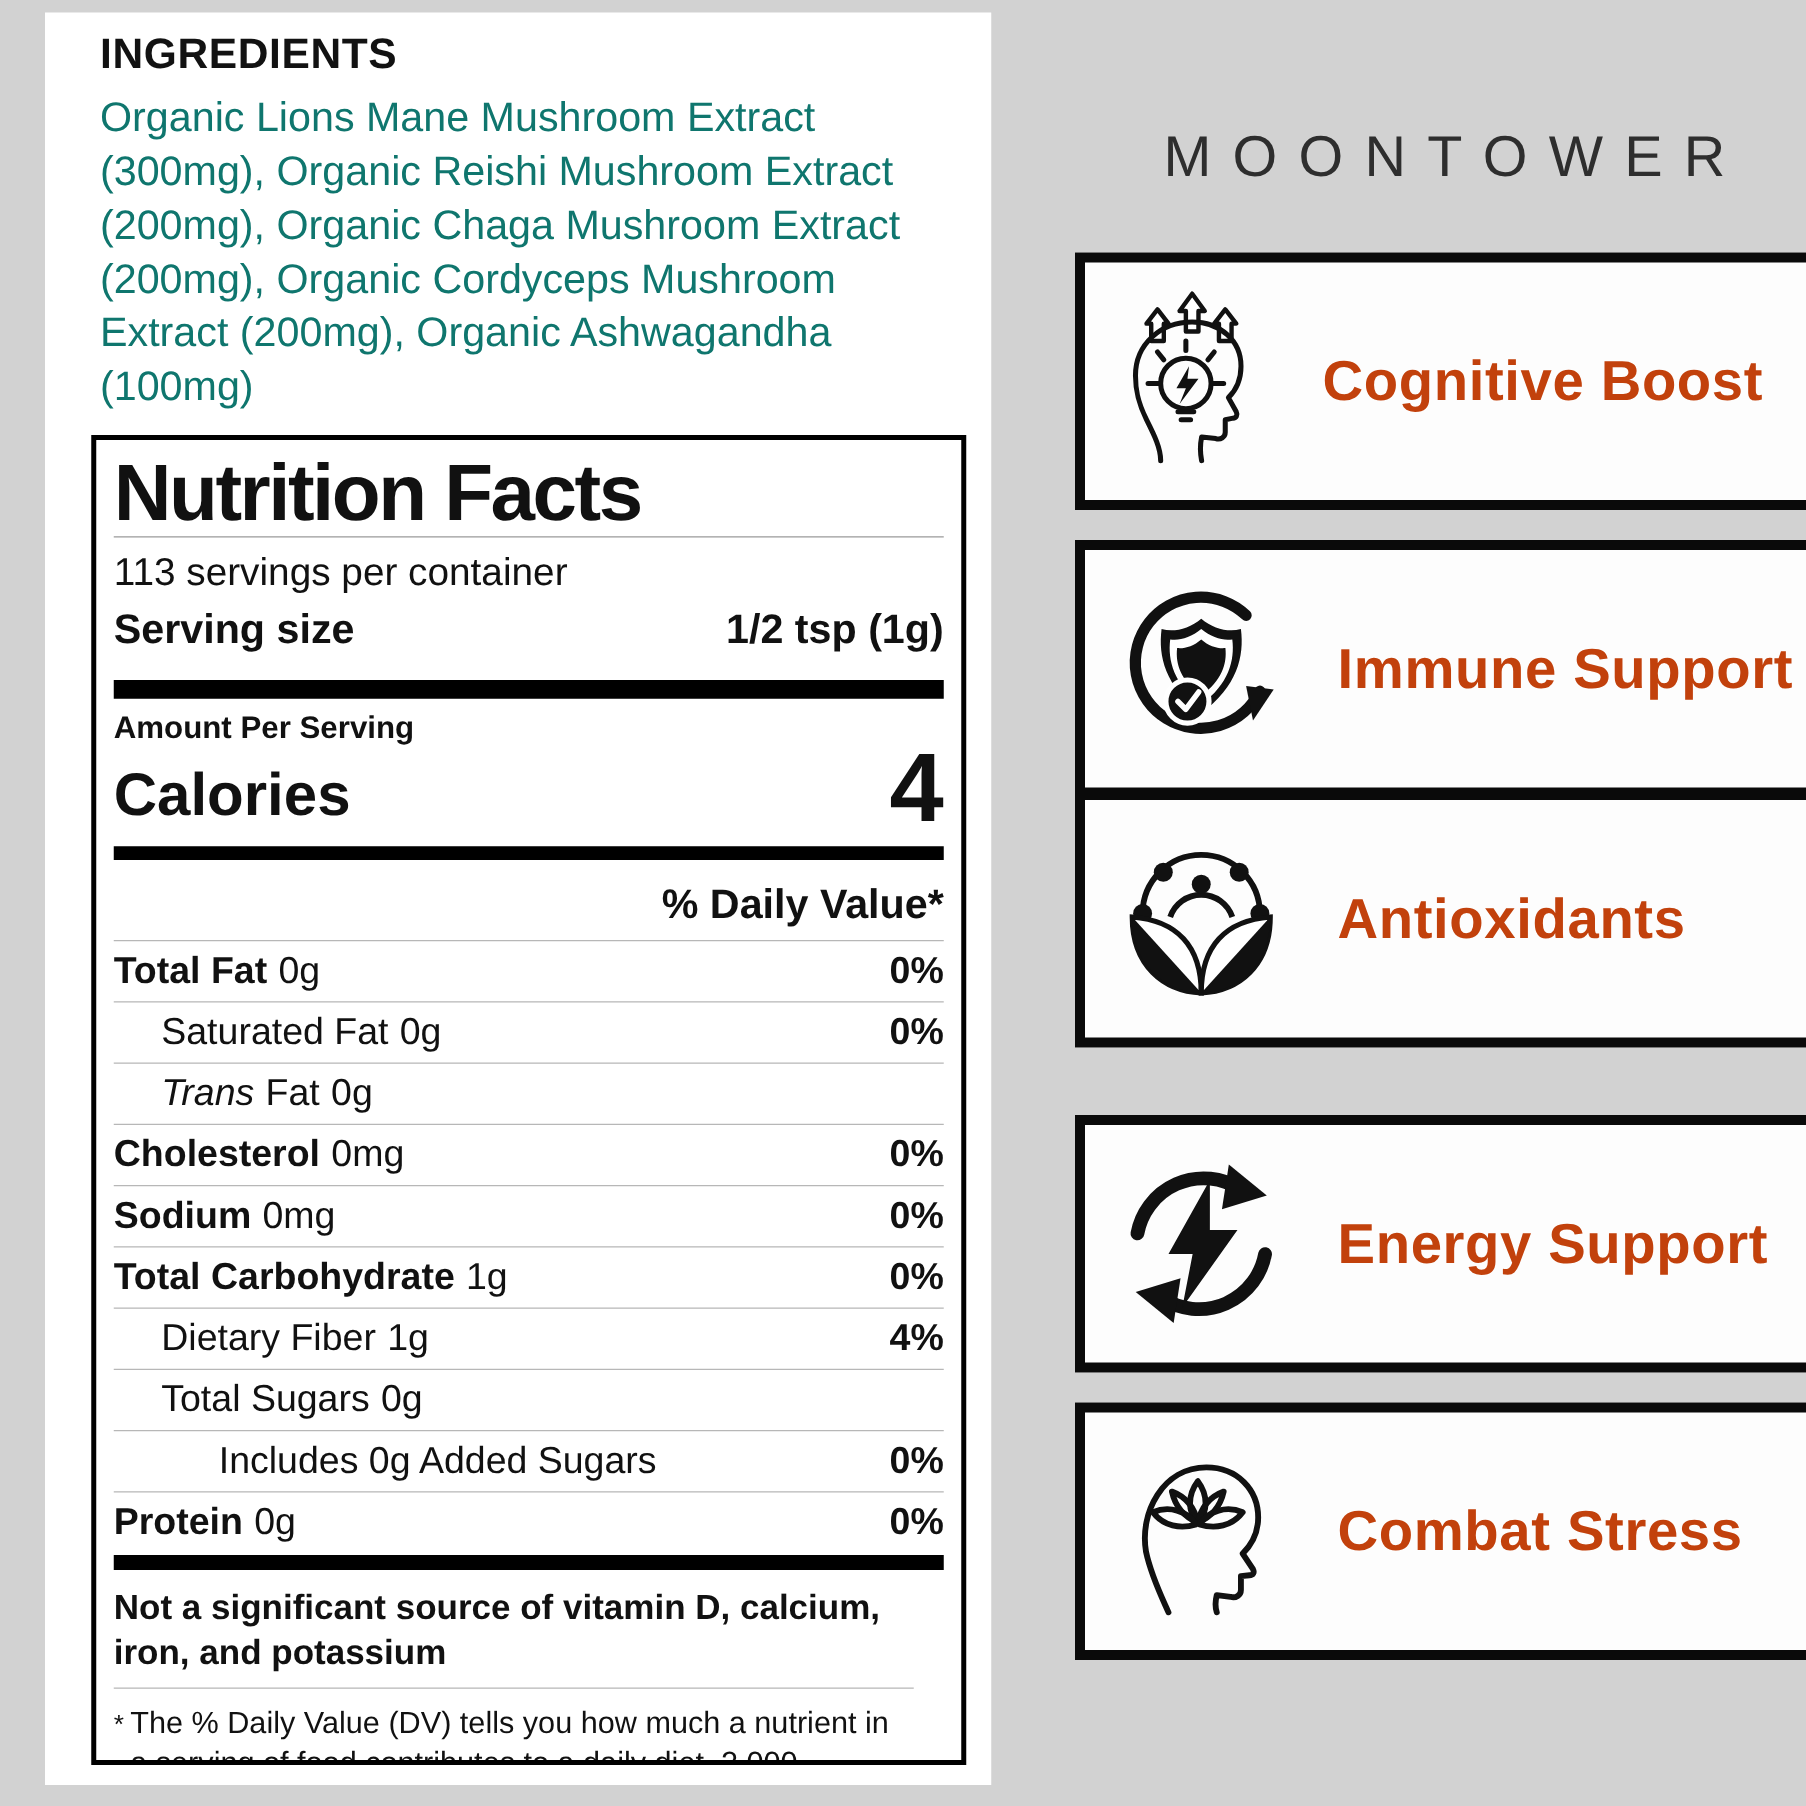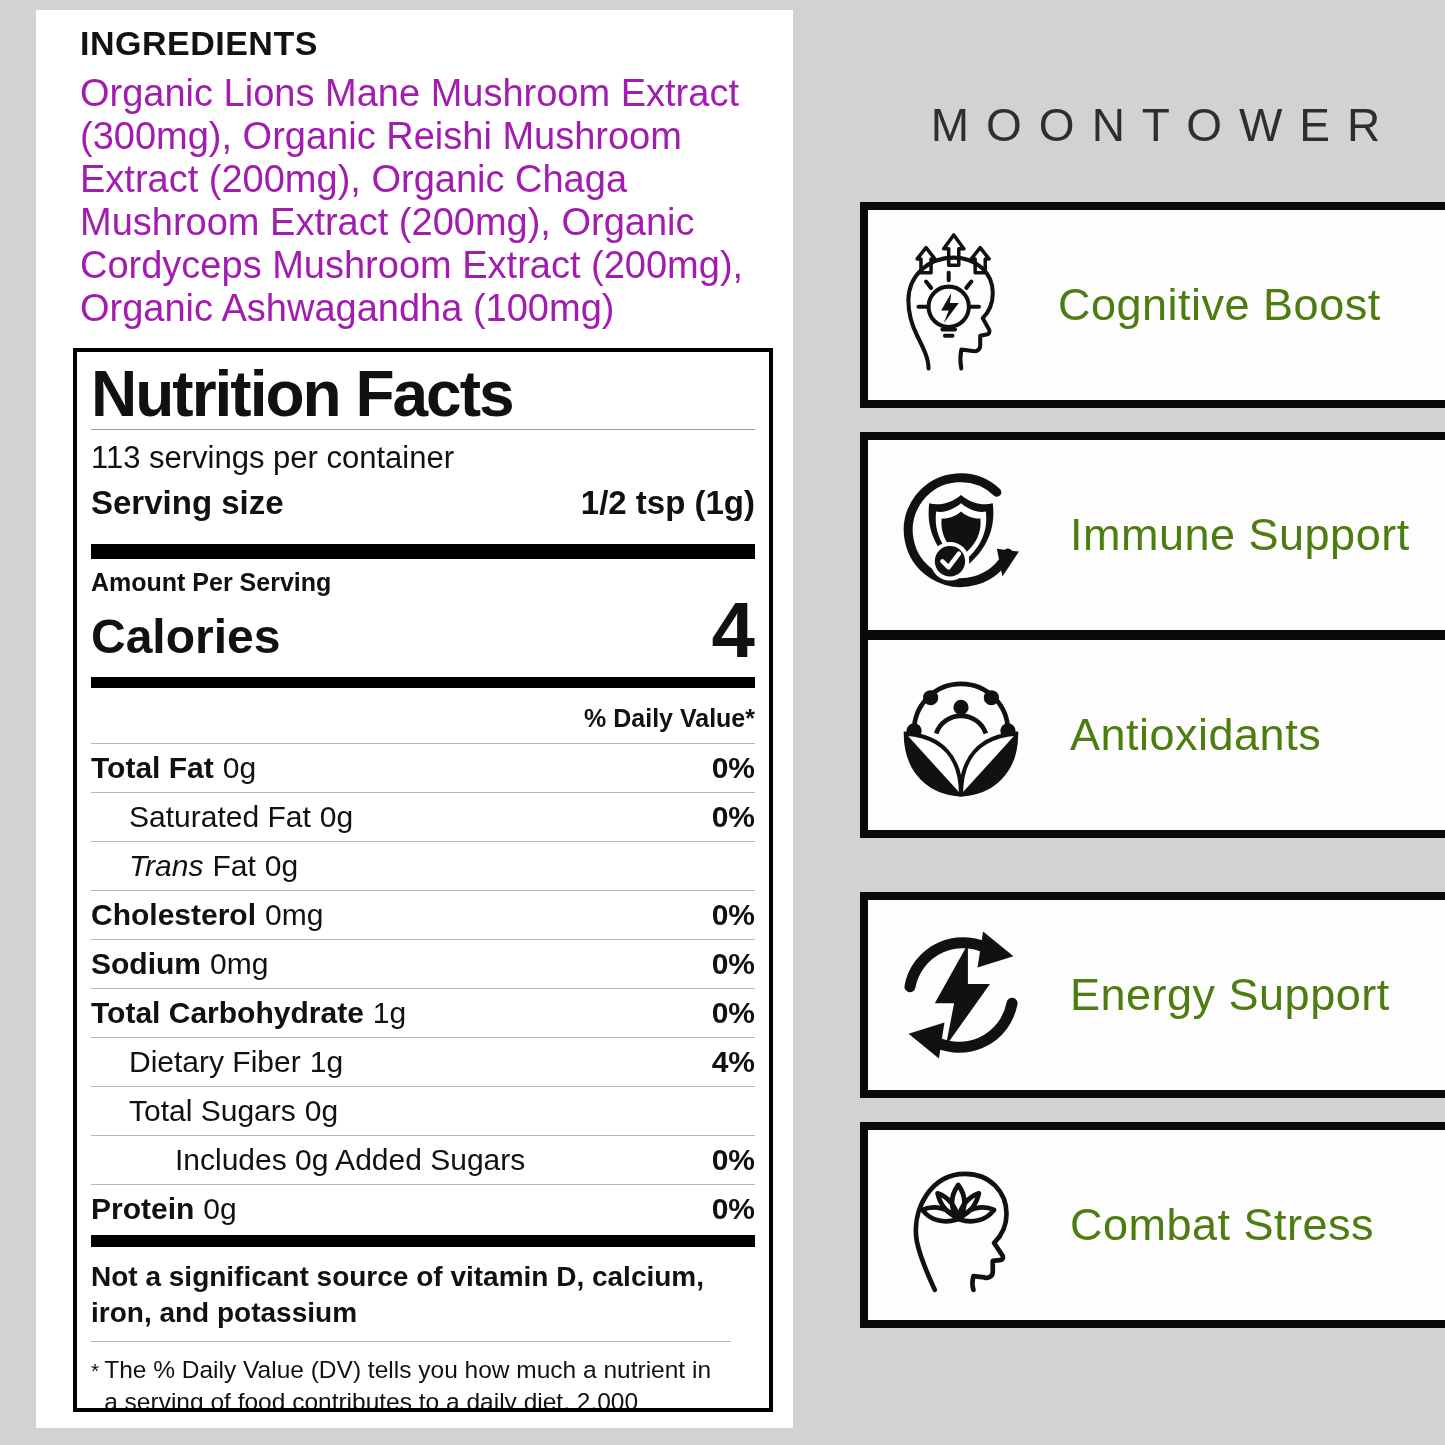--- a/index.html
+++ b/index.html
@@ -9,41 +9,41 @@
     background:#d2d2d2; overflow:hidden;
     font-family:"Liberation Sans", sans-serif; color:#111;margin-left:28px;
   }
   
   .left-panel{
     position:absolute; left:8px; top:10px; width:757px; height:1418px;
     background:#ffffff;
   }
   .ingredients{ position:absolute; left:44px; top:14px; width:700px; }
   .ingredients-heading{ font-size:34px; font-weight:bold; letter-spacing:.5px; color:#121212;}
-  .ingredients-text{ font-size:38px; line-height:43px; margin-top:9px; color:#a21caf; width:680px;}
+  .ingredients-text{ font-size:33px; line-height:43px; margin-top:9px; color:#0f766e; width:680px;}
 
   
   .nf-box{
     position:absolute; left:45px; top:348px; width:700px; height:1064px;
     background:#fff; border:4px solid #000; padding:8px 14px 10px 14px;
     display:flex; flex-direction:column; overflow:hidden;
   }
   .nf-title{ font-size:64px; font-weight:900; letter-spacing:-2px; line-height:1.08;
     border-bottom:1px solid #9a9a9a; padding-bottom:0;}
   .nf-servings{ font-size:31px; margin-top:10px;}
   .nf-serving-row{ display:flex; justify-content:space-between; font-size:33px; font-weight:bold;
     margin-top:8px; padding-bottom:22px;}
   .nf-bar{ height:15px; background:#000; margin:0 0 9px 0; flex:none;}
   .nf-bar.thin{ height:11px; margin:6px 0 6px;}
   .nf-bar.mid{ height:12px; margin:2px 0 0;}
   .nf-aps{ font-size:25px; font-weight:bold;}
   .nf-cal-row{ display:flex; justify-content:space-between; align-items:flex-end; padding-bottom:8px;}
   .nf-cal-label{ font-size:48px; font-weight:bold; line-height:1.1;}
   .nf-cal-value{ font-size:78px; font-weight:bold; line-height:.85;}
-  .nf-dv-header{ text-align:right; font-size:25px; font-weight:bold; padding:10px 0;
+  .nf-dv-header{ text-align:right; font-size:33px; font-weight:bold; padding:10px 0;
     border-bottom:1px solid #b7b7b7;}
   .nf-row{ display:flex; justify-content:space-between; font-size:30px;
     padding:7px 0; border-bottom:1px solid #b7b7b7; align-items:baseline;}
   .nf-row.no-sep{ border-bottom:none;}
   .nf-name .strong{ font-weight:bold;}
   .nf-name .ital{ font-style:italic;}
   .nf-name .amt{ margin-left:9px;}
   .nf-dv{ font-weight:bold;}
   .ind1{ padding-left:38px;}
   .ind2{ padding-left:84px;}
@@ -60,21 +60,21 @@
   .benefit{
     position:absolute; left:0; width:608px; height:206px;
     background:#fdfdfd; border:8px solid #0a0a0a;
     display:flex; align-items:center; padding-left:24px;
   }
   .benefit-1{ top:202px;} .benefit-2{ top:432px;} .benefit-3{ top:632px;}
   .benefit-4{ top:892px;} .benefit-5{ top:1122px;}
   .benefit .icon{ width:138px; height:138px; flex:none;}
   .benefit-1 .icon{ width:126px; height:170px; margin-top:-4px;}
   .benefit .icon svg{ width:100%; height:100%;}
-  .benefit .label{ font-size:45px; font-weight:normal; color:#4d7c0f; margin-left:40px;
+  .benefit .label{ font-size:45px; font-weight:bold; color:#c2410c; margin-left:40px;
     letter-spacing:.5px; white-space:nowrap;}
   .edge-strip{ position:absolute; right:0; top:0; width:5px; height:1340px; background:#a0a0a0;}
 </style>
 </head>
 <body>
 
 <div class="canvas">
 
   <div class="left-panel">
     <div class="ingredients">

